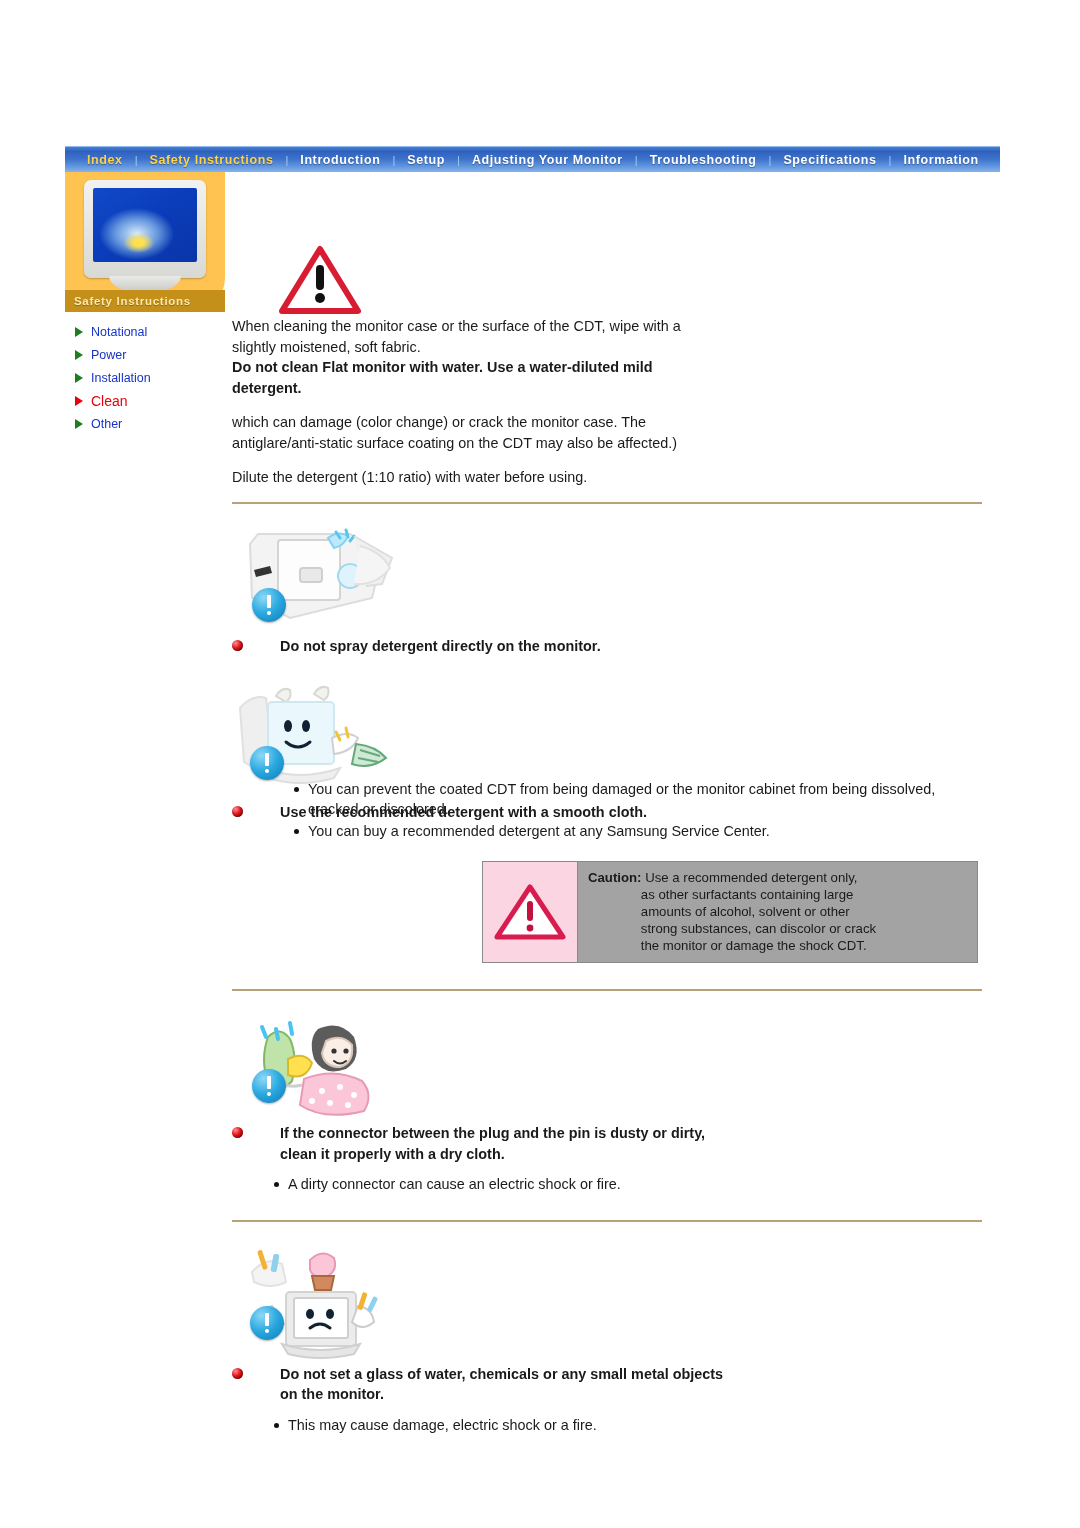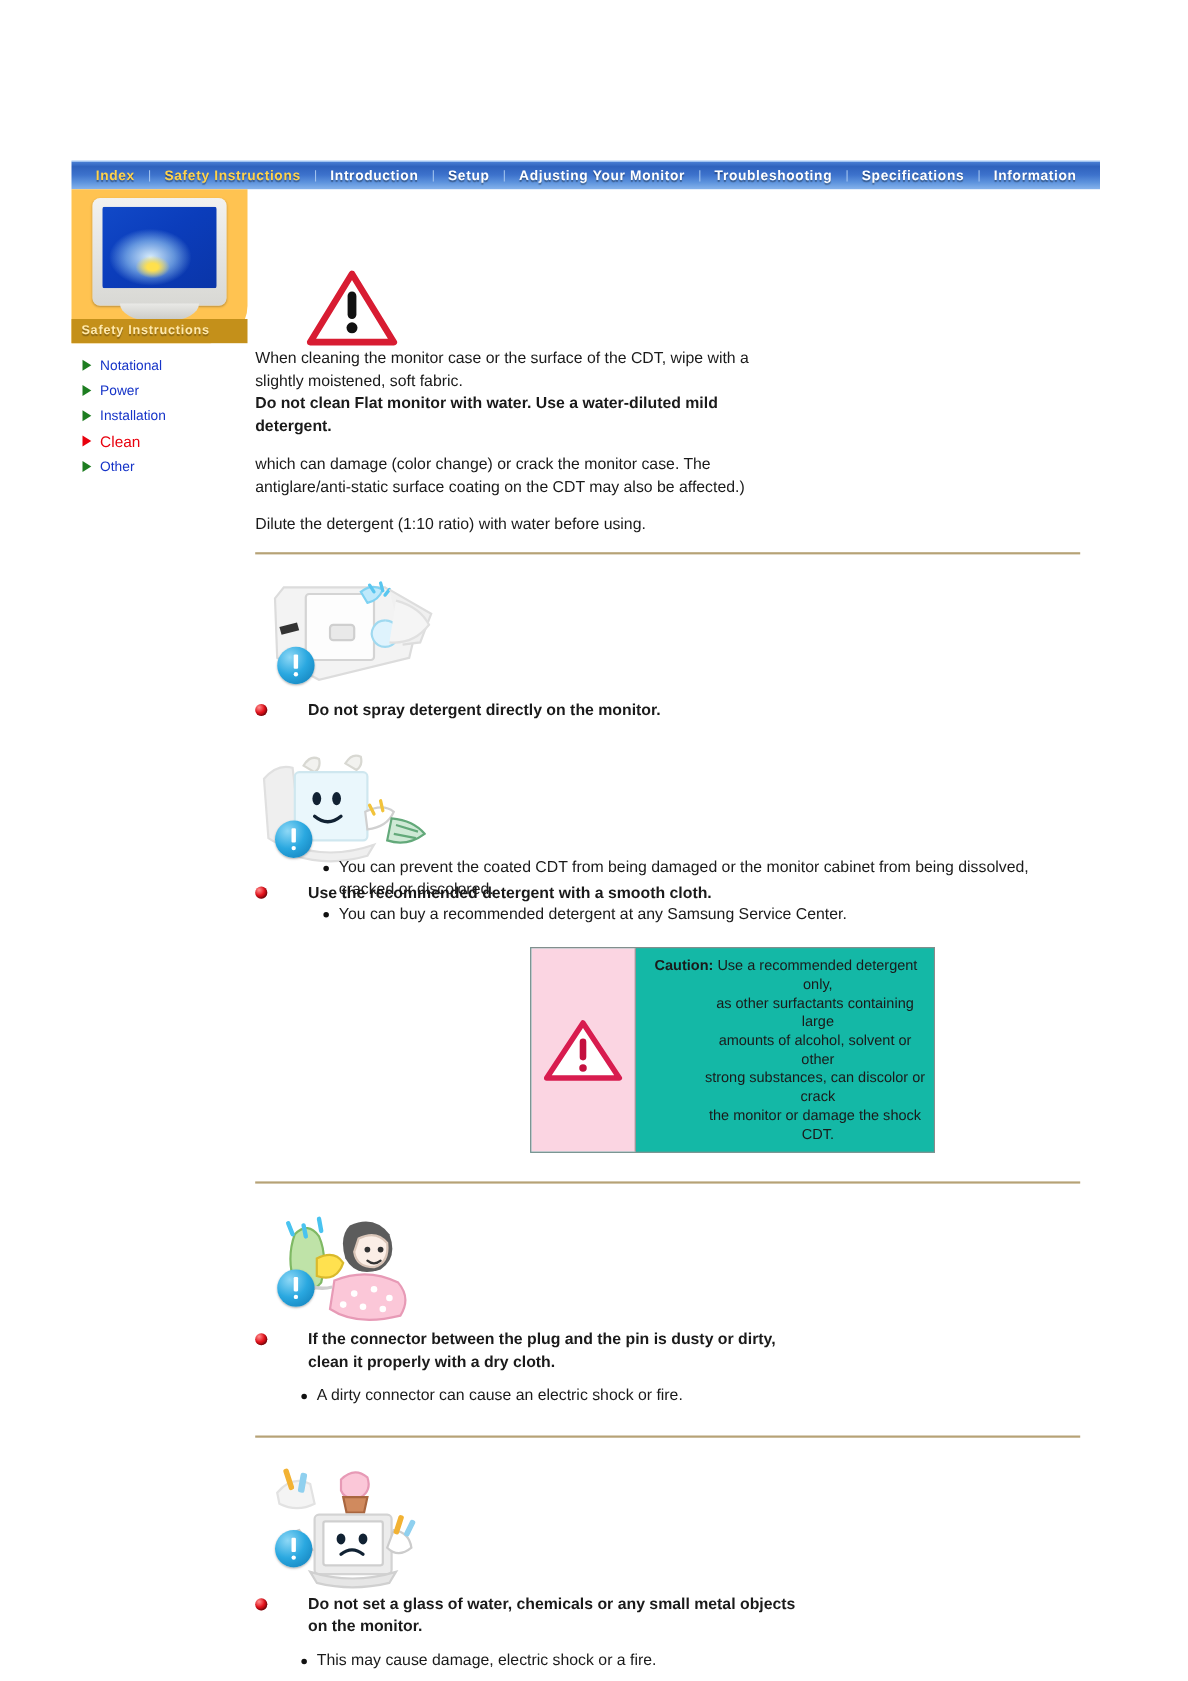--- a/index.html
+++ b/index.html
@@ -235,26 +235,25 @@
   .warn-tri {
     position: relative;
     width: 84px; height: 72px;
     margin: 6px 0 0 46px;
   }
   .warn-tri svg { display: block; }
 
   
   .caution {
     margin: 20px 0 0 250px;
-    width: 368px;
+    width: 496px;
     border: 1px solid #8a8a8a;
     display: flex;
-    background: #14b8a6;
+    background: #a3a3a3;
     box-sizing: border-box;
-    text-align: center;
   }
   .caution .ctri {
     width: 94px;
     flex: none;
     background: #fbd5e2;
     border-right: 1px solid #8a8a8a;
     display: flex;
     align-items: center;
     justify-content: center;
     padding: 7px 0;

